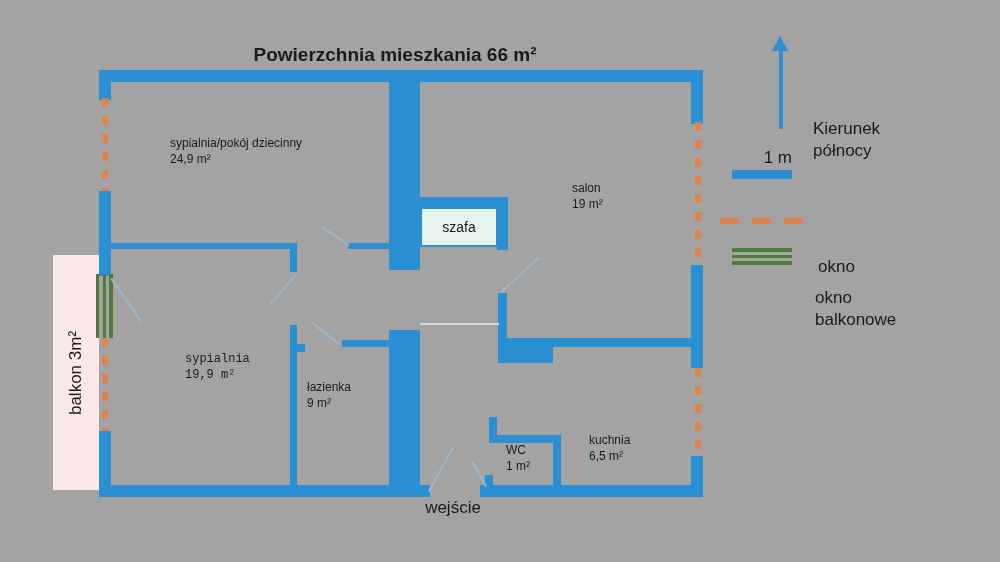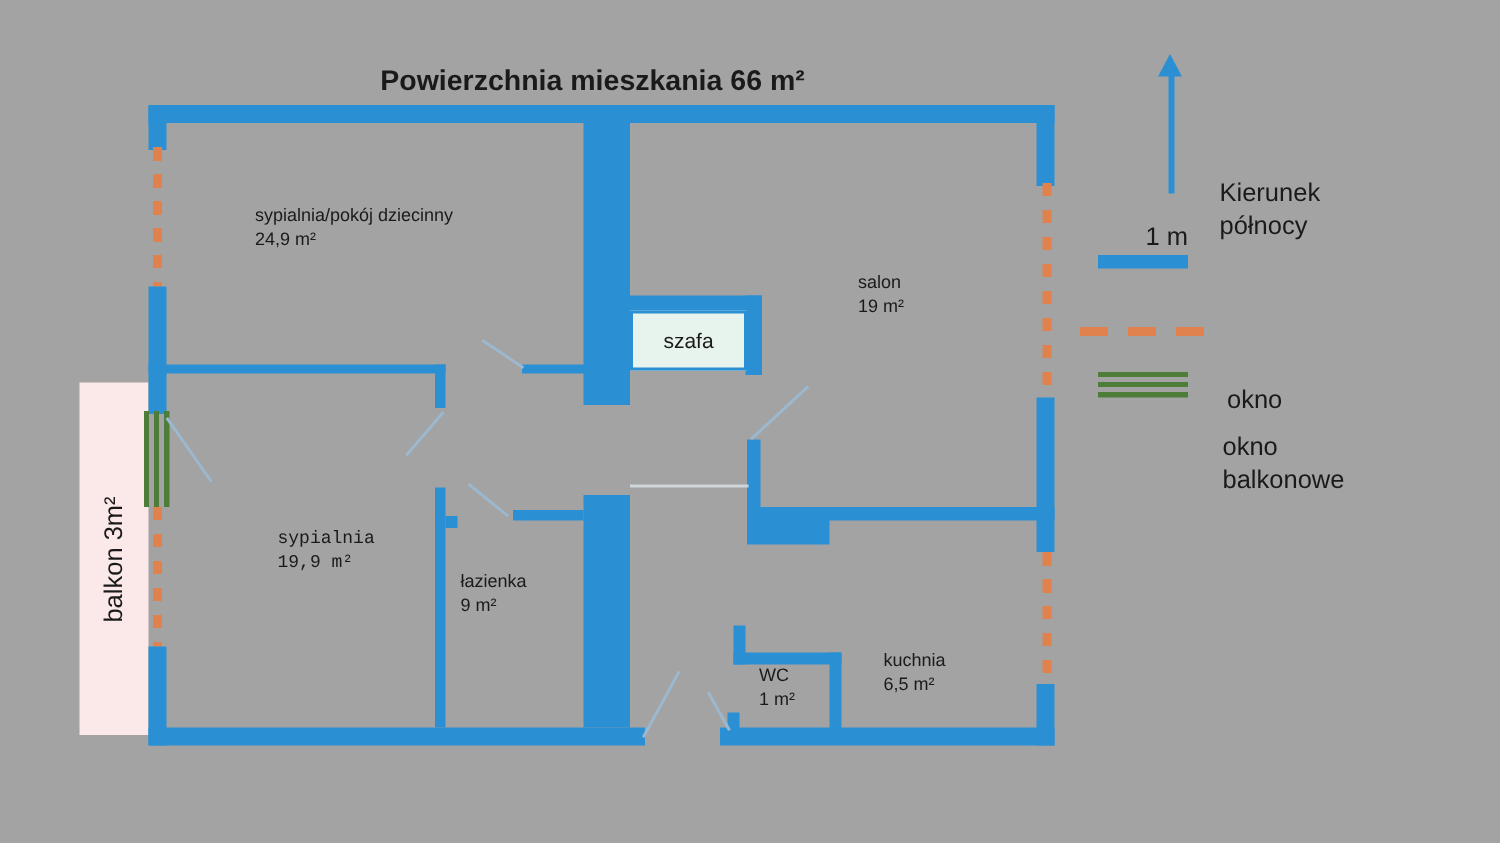--- a/index.html
+++ b/index.html
@@ -113,20 +113,21 @@
   <div class="label" style="left:589px;top:385px;margin-top:48px;">
     <div>kuchnia</div>
     <div>6,5 m²</div>
   </div>
   <div class="label" style="left:506px;top:443px;">
     <div>WC</div>
     <div>1 m²</div>
   </div>
 
   <div id="entrance-label">
+    <div>wejście</div>
   </div>
 
   <div id="north-arrow-head"></div>
   <div id="north-arrow-line"></div>
   <div class="legend-text" style="left:813px;top:72px;">
     <div>Kierunek</div>
     <div>północy</div>
   </div>
 
   <div id="scale-label">1 m</div>

